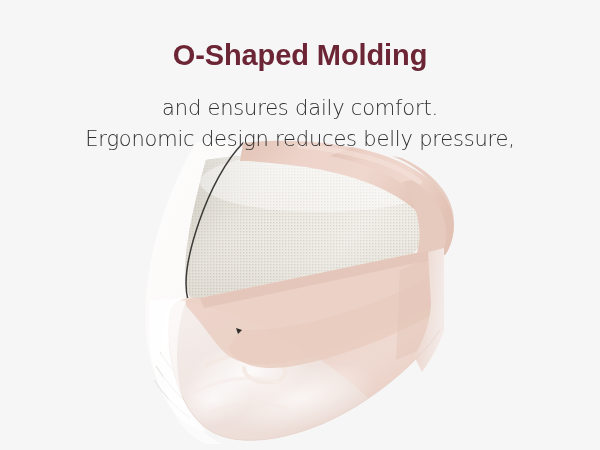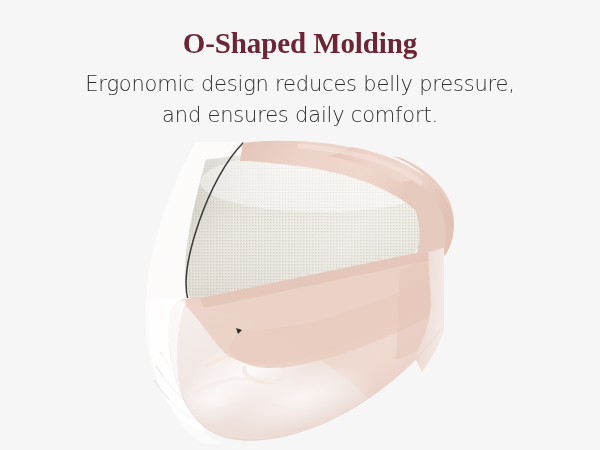--- a/index.html
+++ b/index.html
@@ -28,23 +28,23 @@
     position: absolute;
     top: 0;
     left: 0;
     width: 600px;
     z-index: 40;
     text-align: center;
     pointer-events: none;
   }
 
   .headline {
-    margin: 0;
+    margin: 12px;
     padding-top: 27px;
-    font-family: Liberation Serif, serif;
+    font-family: Liberation Sans, sans-serif;
     font-size: 29px;
     font-weight: 700;
     letter-spacing: -0.1px;
     color: #6b2535;
     line-height: 1.15;
   }
 
   .subline {
     margin: 0;
     padding-top: 9px;
@@ -323,18 +323,18 @@
                  C 158,358 160,324 170,300 Z" fill="#FFFFFF" opacity="0.6"></path>
       </g>
 
       <path d="M 236,328 L 242,330 L 238,334 Z" fill="#2E2D2B"></path>
     </svg>
   </div>
 
   <div class="text-block">
     <h1 class="headline" style="color: rgb(107, 37, 53);">O-Shaped Molding</h1>
     <p class="subline" style="color: rgb(47, 47, 47);">
+      <span>and ensures daily comfort.</span>
       <span>Ergonomic design reduces belly pressure,</span>
-      <span>and ensures daily comfort.</span>
     </p>
   </div>
 
 </div>
 
 </body></html>

